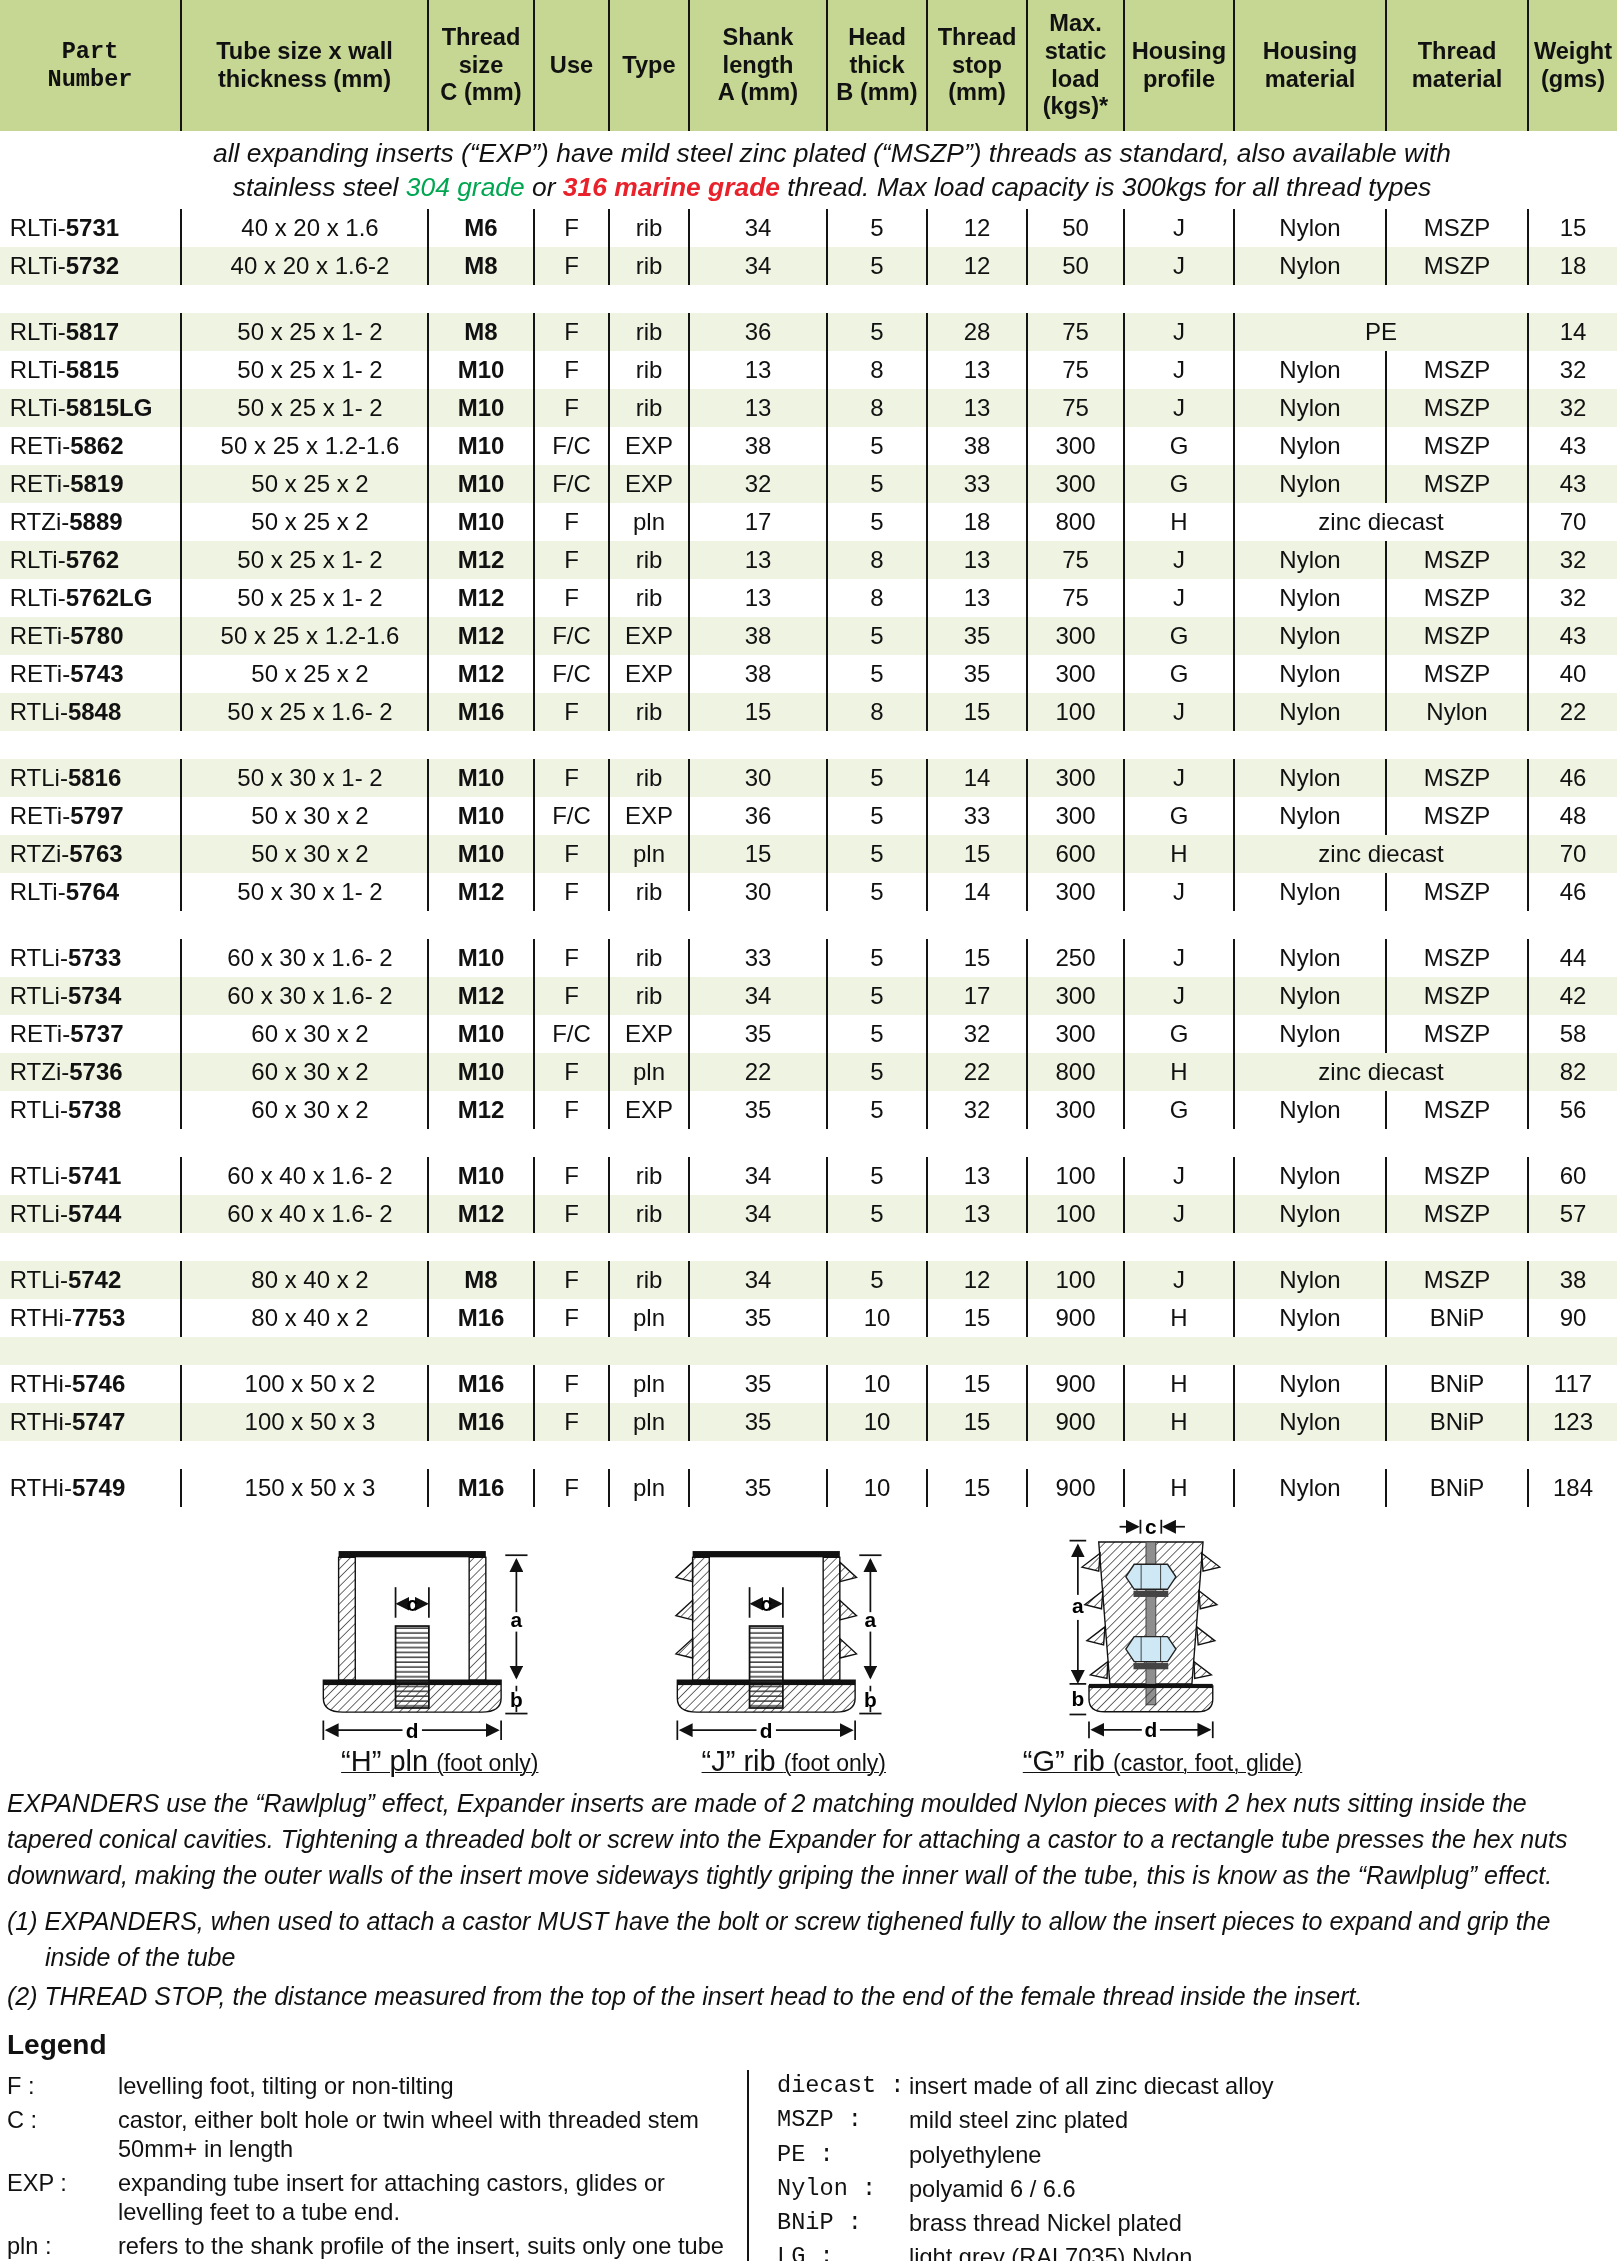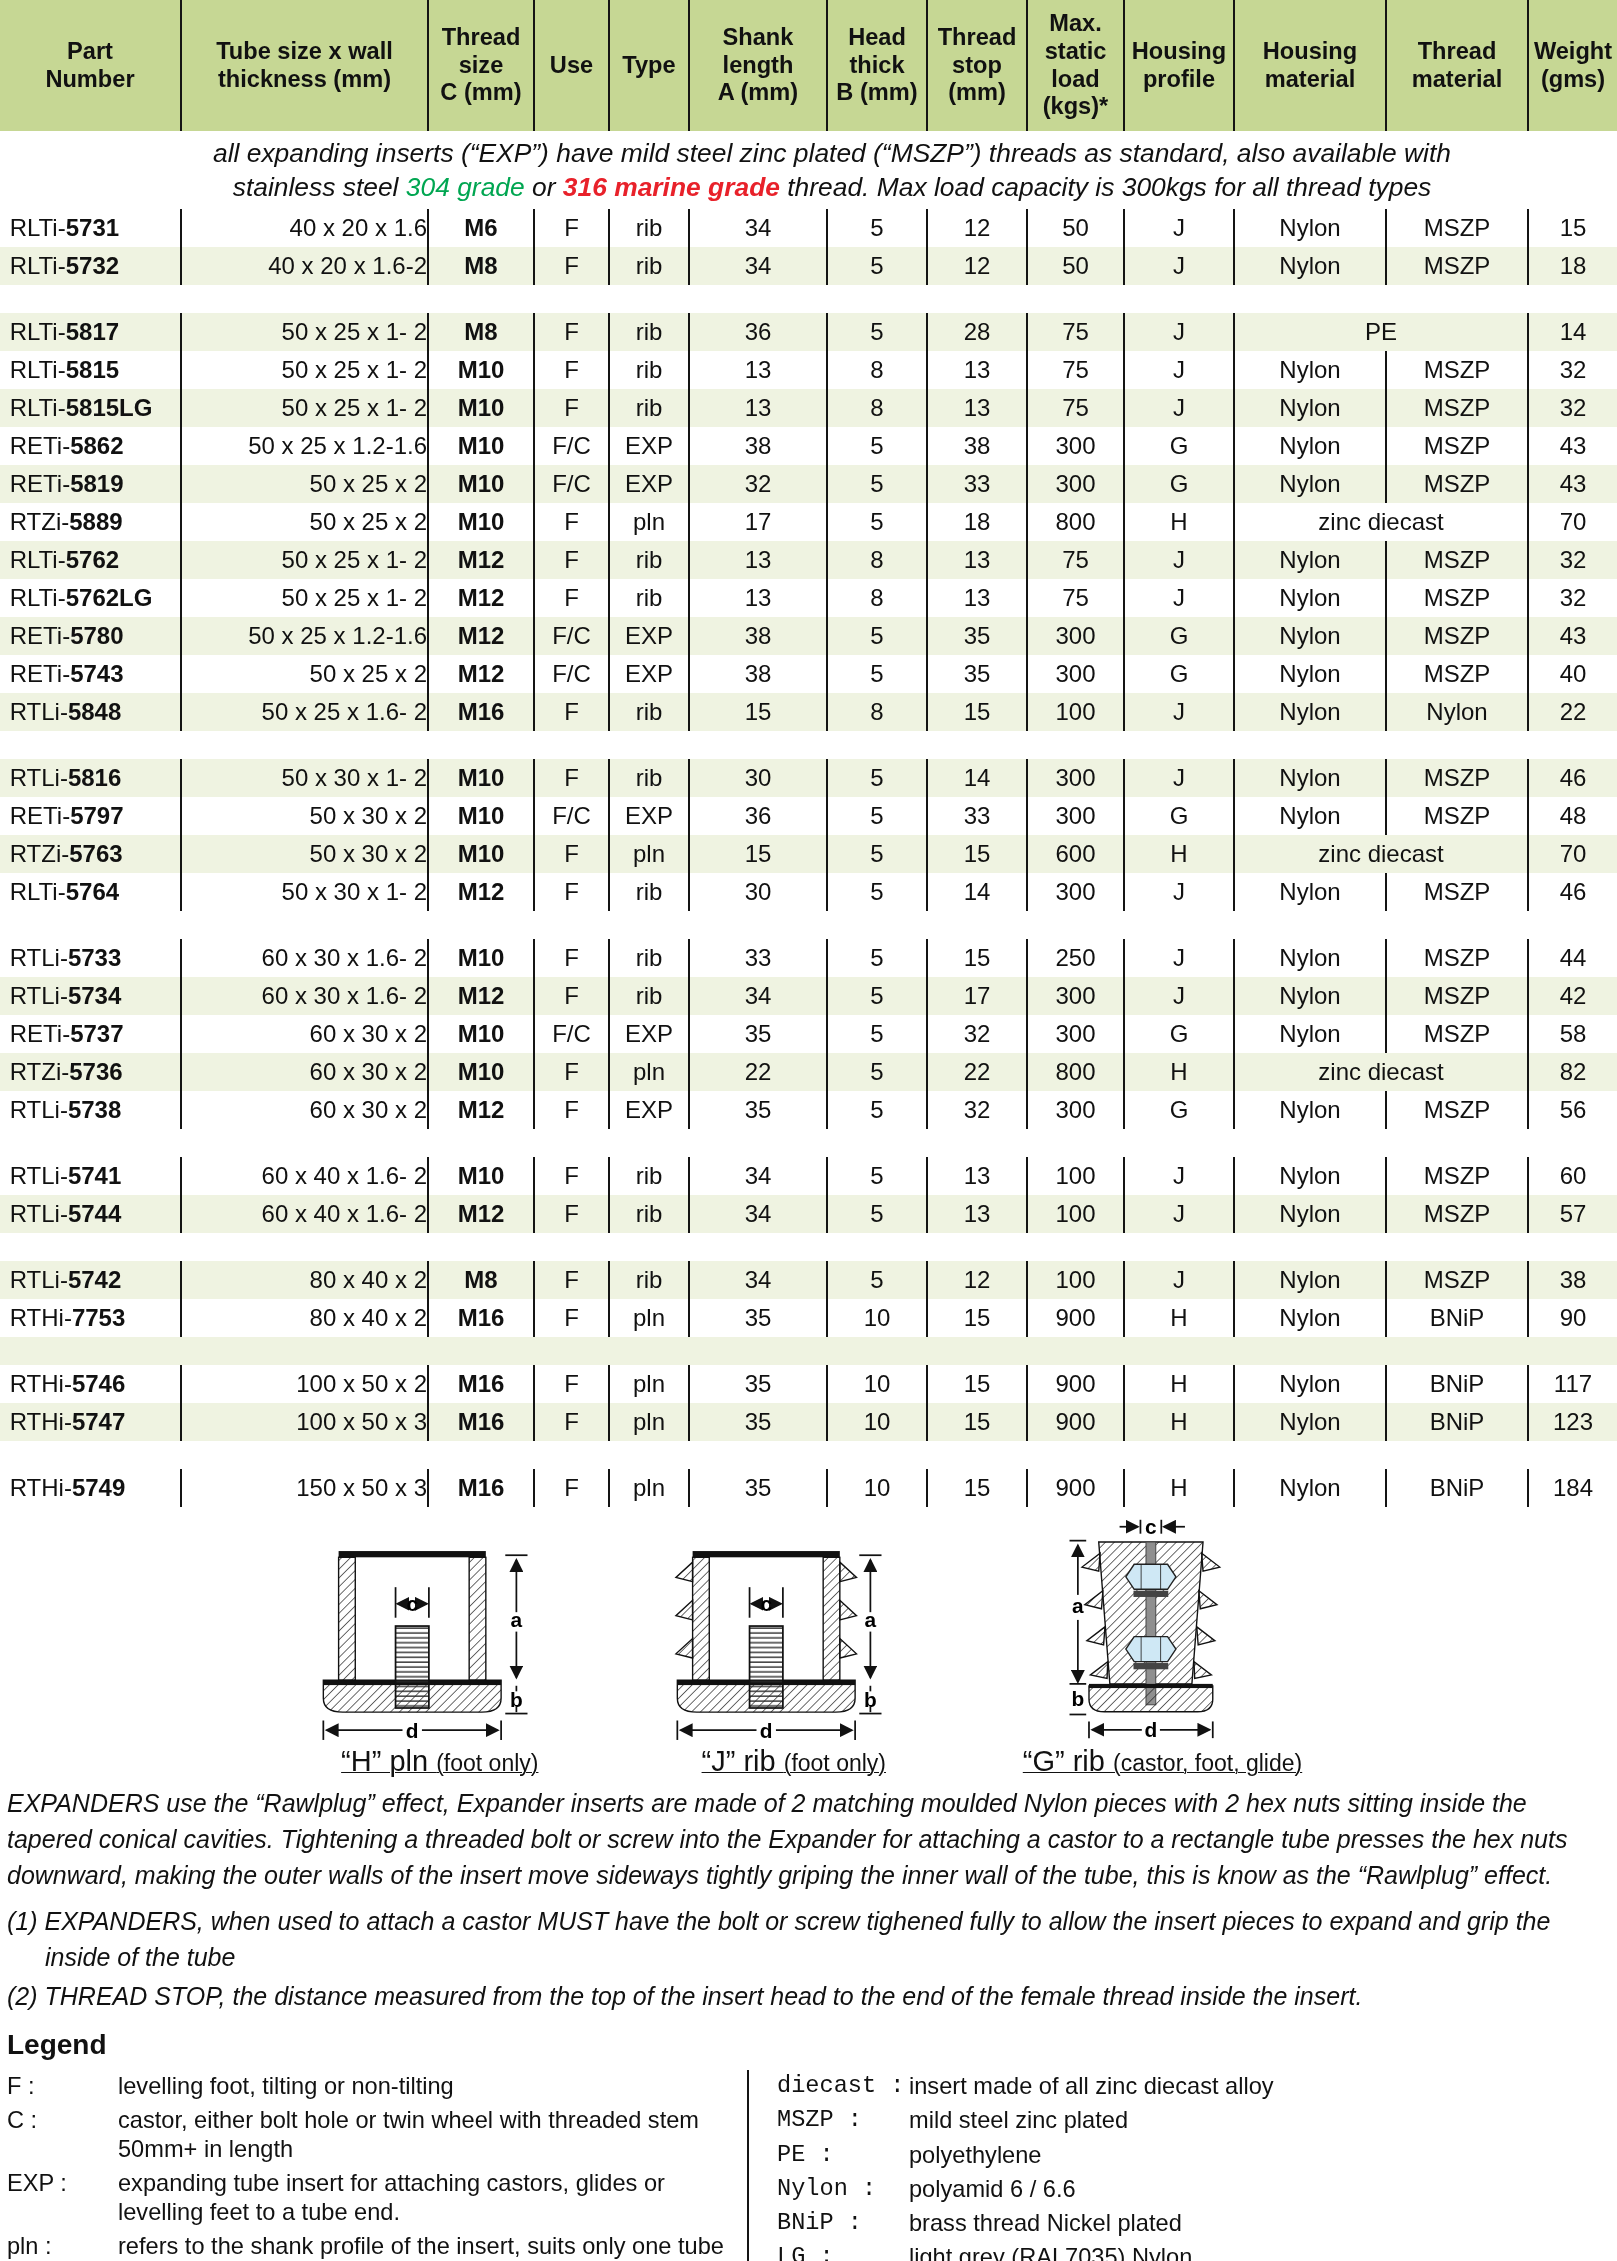--- a/index.html
+++ b/index.html
@@ -16,36 +16,36 @@
     width:1617px;height:2261px;overflow:hidden;background:#ffffff;
     font-family:"Liberation Sans","DejaVu Sans",sans-serif;color:#111;
   }
   
   table.parts{border-collapse:collapse;table-layout:fixed;width:1617px;}
   table.parts th{
     background:var(--header-bg);border-left:2.1px solid var(--line);
     font-weight:bold;font-size:23.6px;line-height:1.18;white-space:pre-line;
     height:131px;vertical-align:middle;text-align:center;padding:0 2.8px;
   }
-  table.parts th:first-child{border-left:none;}
+  table.parts th:first-child{border-left:none;font-family:Liberation Mono, monospace;}
   table.parts td{
     border-left:2.1px solid var(--line);font-size:24px;height:38px;
     vertical-align:middle;padding:0;
   }
   table.parts td:first-child{border-left:none;}
   tr.shaded td{background:var(--row-tint);}
   tr.gap td{border:none !important;height:28px;background:#fff;}
   tr.gap.shaded td{background:var(--row-tint);}
   tr.note-row td{border:none !important;height:78px;text-align:center;
     font-style:italic;font-size:26.4px;line-height:1.3;padding-left:47px;}
   .b{font-weight:bold;}
   .tg{color:var(--green);font-weight:normal;}
   .tr2{color:var(--red);font-weight:bold;}
   .c-part{padding-left:9.7px !important;text-align:left;}
-  .c-tube{padding-left:11px !important;text-align:right;}
+  .c-tube{padding-left:11px !important;text-align:center;}
   .c-center{text-align:center;}
   
   .diagrams{display:flex;justify-content:center;align-items:flex-end;
     gap:104px;margin-top:9.7px;}
   .fig{display:flex;flex-direction:column;align-items:center;}
   .fig svg{display:block;}
   .cap{margin-top:2.8px;white-space:nowrap;text-decoration:underline;}
   .cap .big{font-size:29px;}
   .cap .small{font-size:23px;}
   .dimlbl{font-weight:bold;font-size:30px;}

